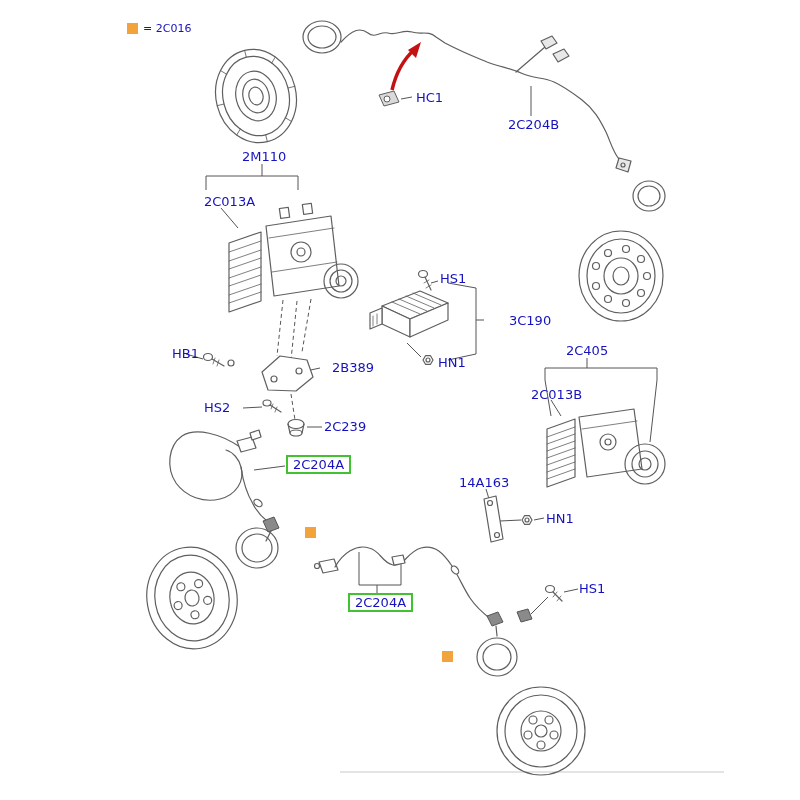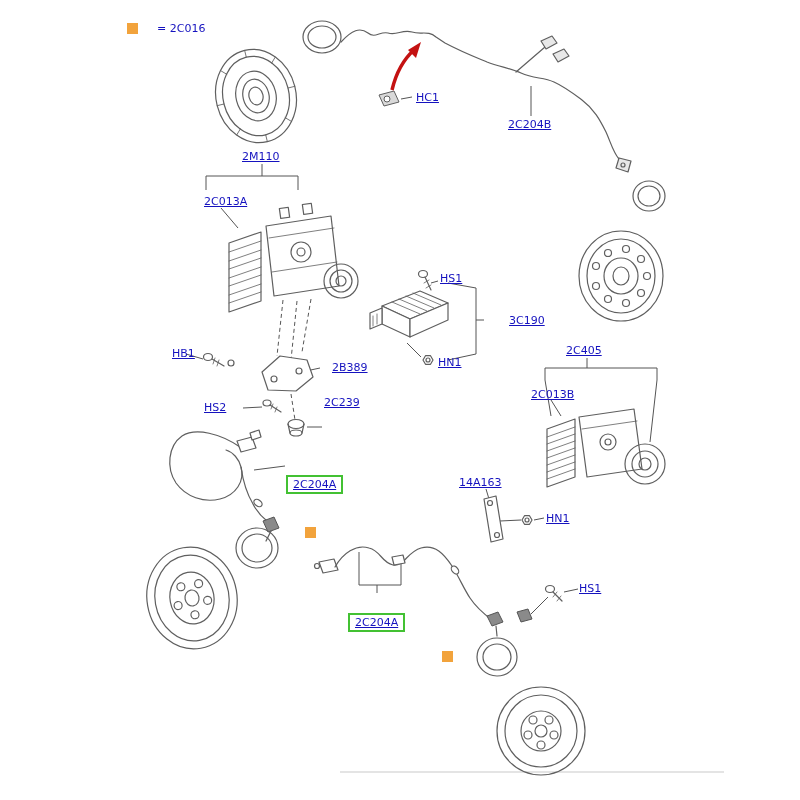--- a/index.html
+++ b/index.html
@@ -7,24 +7,24 @@
          font-family:"DejaVu Sans",sans-serif;}
   svg{position:absolute;left:0;top:0;}
   .part{fill:none;stroke:#5f5f5f;stroke-width:1.2;stroke-linecap:round;stroke-linejoin:round;}
   .partfill{fill:#ffffff;stroke:#5f5f5f;stroke-width:1.2;stroke-linejoin:round;}
   .thin{stroke-width:0.8;}
   .lead{stroke:#555;stroke-width:1;fill:none;}
   .dash{stroke-dasharray:4 3;}
   .marker{fill:var(--marker-orange,#f2a33c);}
   .arrow{stroke:var(--arrow-red,#c41212);stroke-width:3.5;fill:none;}
   .arrowhead{fill:var(--arrow-red,#c41212);}
-  .lbl{position:absolute;font-size:11px;line-height:13px;color:var(--label-blue,#1512bf);
-       white-space:nowrap;text-decoration:underline;}
-  .hl{border:2px solid var(--highlight-green,#43c133);padding:1px 5px;background:#fff;cursor:pointer;margin-top:20px;}
-  .legend{position:absolute;left:127px;top:22px;display:flex;align-items:center;gap:19px;}
+  .lbl{position:absolute;font-size:13px;line-height:13px;color:var(--label-blue,#1512bf);
+       white-space:nowrap;}
+  .hl{border:2px solid var(--highlight-green,#43c133);padding:1px 5px;background:#fff;cursor:pointer;}
+  .legend{position:absolute;left:127px;top:22px;display:flex;align-items:center;gap:5px;}
   .swatch{display:inline-block;width:11px;height:11px;background:var(--marker-orange,#f2a33c);}
   .legend-text{font-size:11px;color:var(--label-blue,#1512bf);}
 </style>
 </head>
 <body>
 
 <div class="stage">
 
 <svg width="800" height="800" viewBox="0 0 800 800">
 
@@ -294,21 +294,21 @@
 <div class="lbl" style="left:416px;top:91px">HC1</div>
 <div class="lbl" style="left:508px;top:118px">2C204B</div>
 <div class="lbl" style="left:242px;top:150px">2M110</div>
 <div class="lbl" style="left:204px;top:195px">2C013A</div>
 <div class="lbl" style="left:440px;top:272px">HS1</div>
 <div class="lbl" style="left:509px;top:314px">3C190</div>
 <div class="lbl" style="left:438px;top:356px">HN1</div>
 <div class="lbl" style="left:172px;top:347px">HB1</div>
 <div class="lbl" style="left:332px;top:361px">2B389</div>
 <div class="lbl" style="left:204px;top:401px">HS2</div>
-<div class="lbl" style="left:324px;top:396px">2C239</div>
+<div class="lbl" style="left:324px;top:420px">2C239</div>
 <div class="lbl" style="left:566px;top:344px">2C405</div>
 <div class="lbl" style="left:531px;top:388px">2C013B</div>
 <div class="lbl hl" style="left:286px;top:455px">2C204A</div>
 <div class="lbl" style="left:459px;top:476px">14A163</div>
 <div class="lbl" style="left:546px;top:512px">HN1</div>
 <div class="lbl hl" style="left:348px;top:593px">2C204A</div>
 <div class="lbl" style="left:579px;top:582px">HS1</div>
 
 </div>
 

